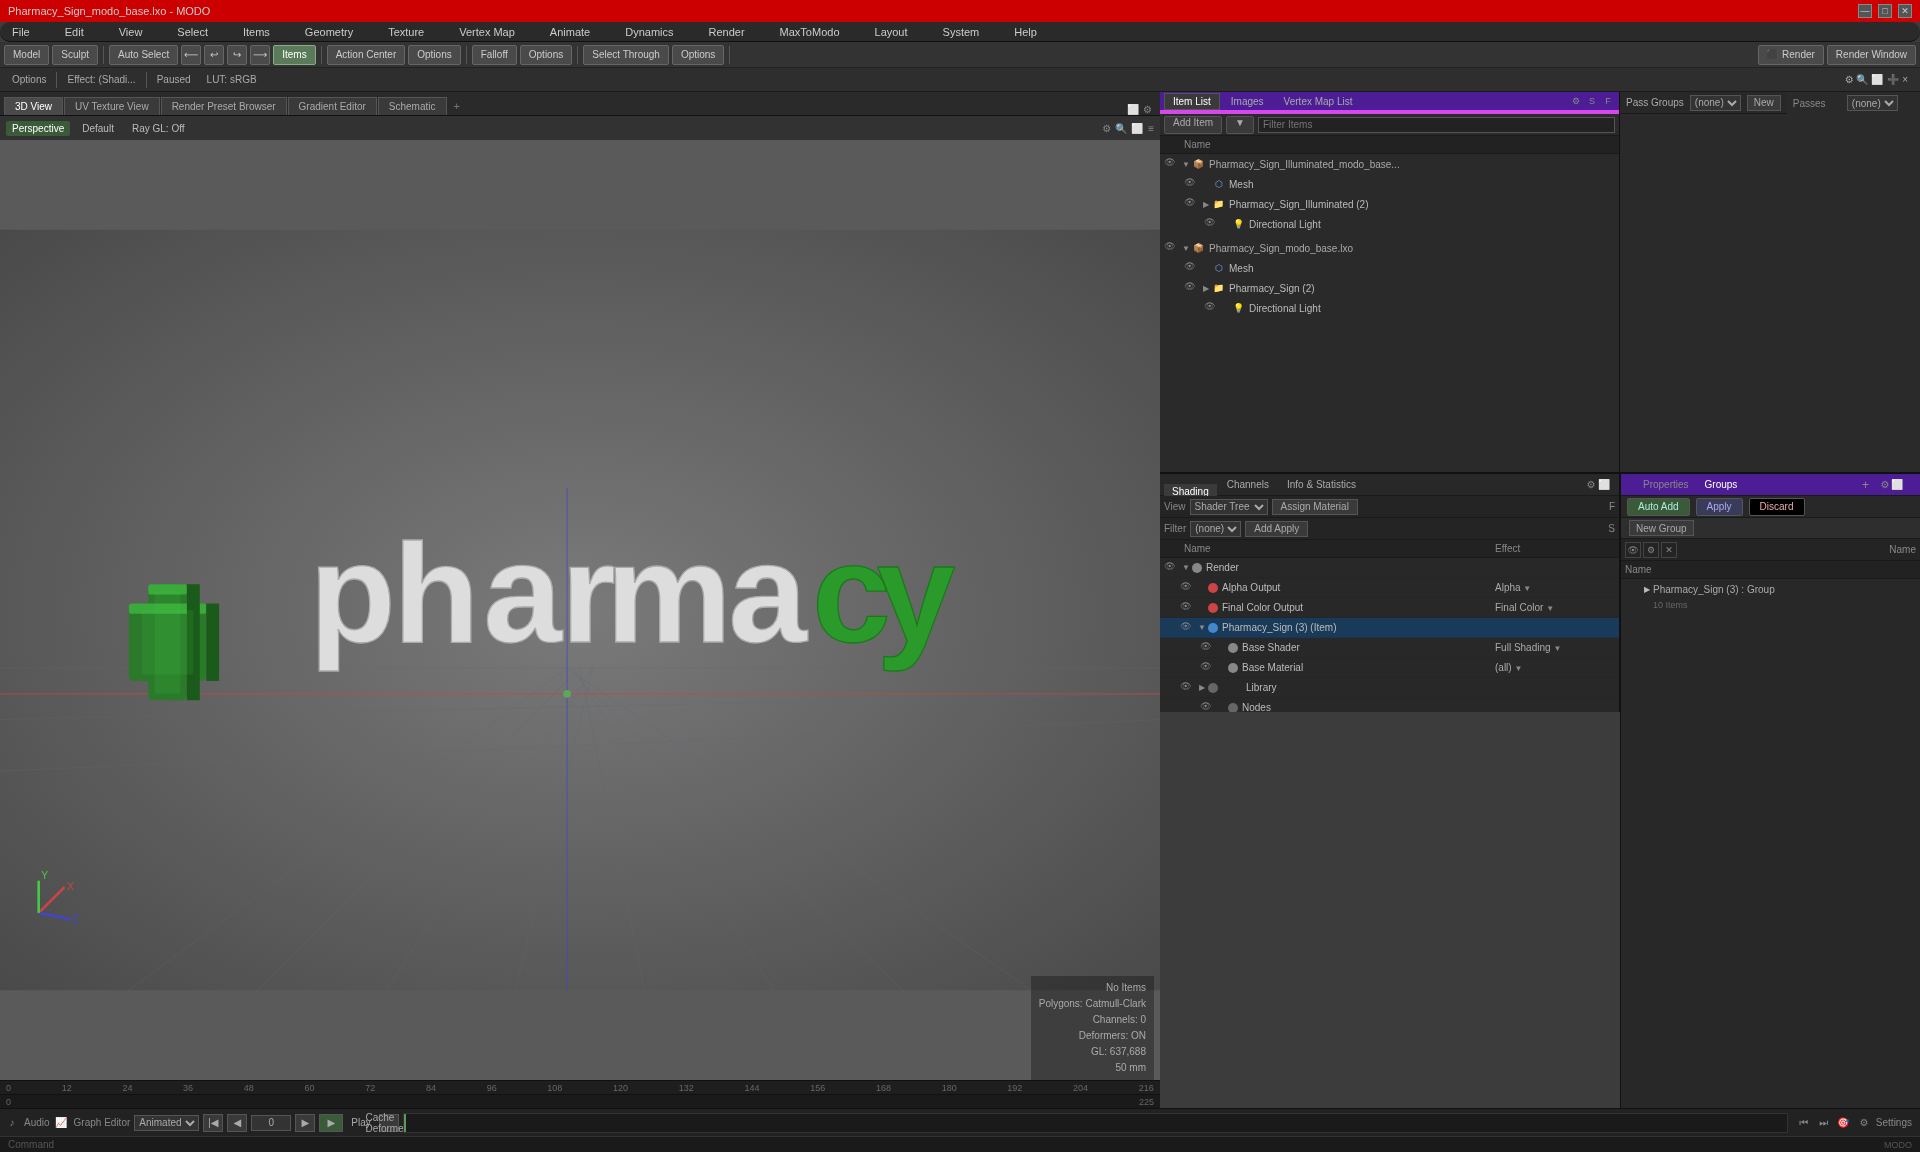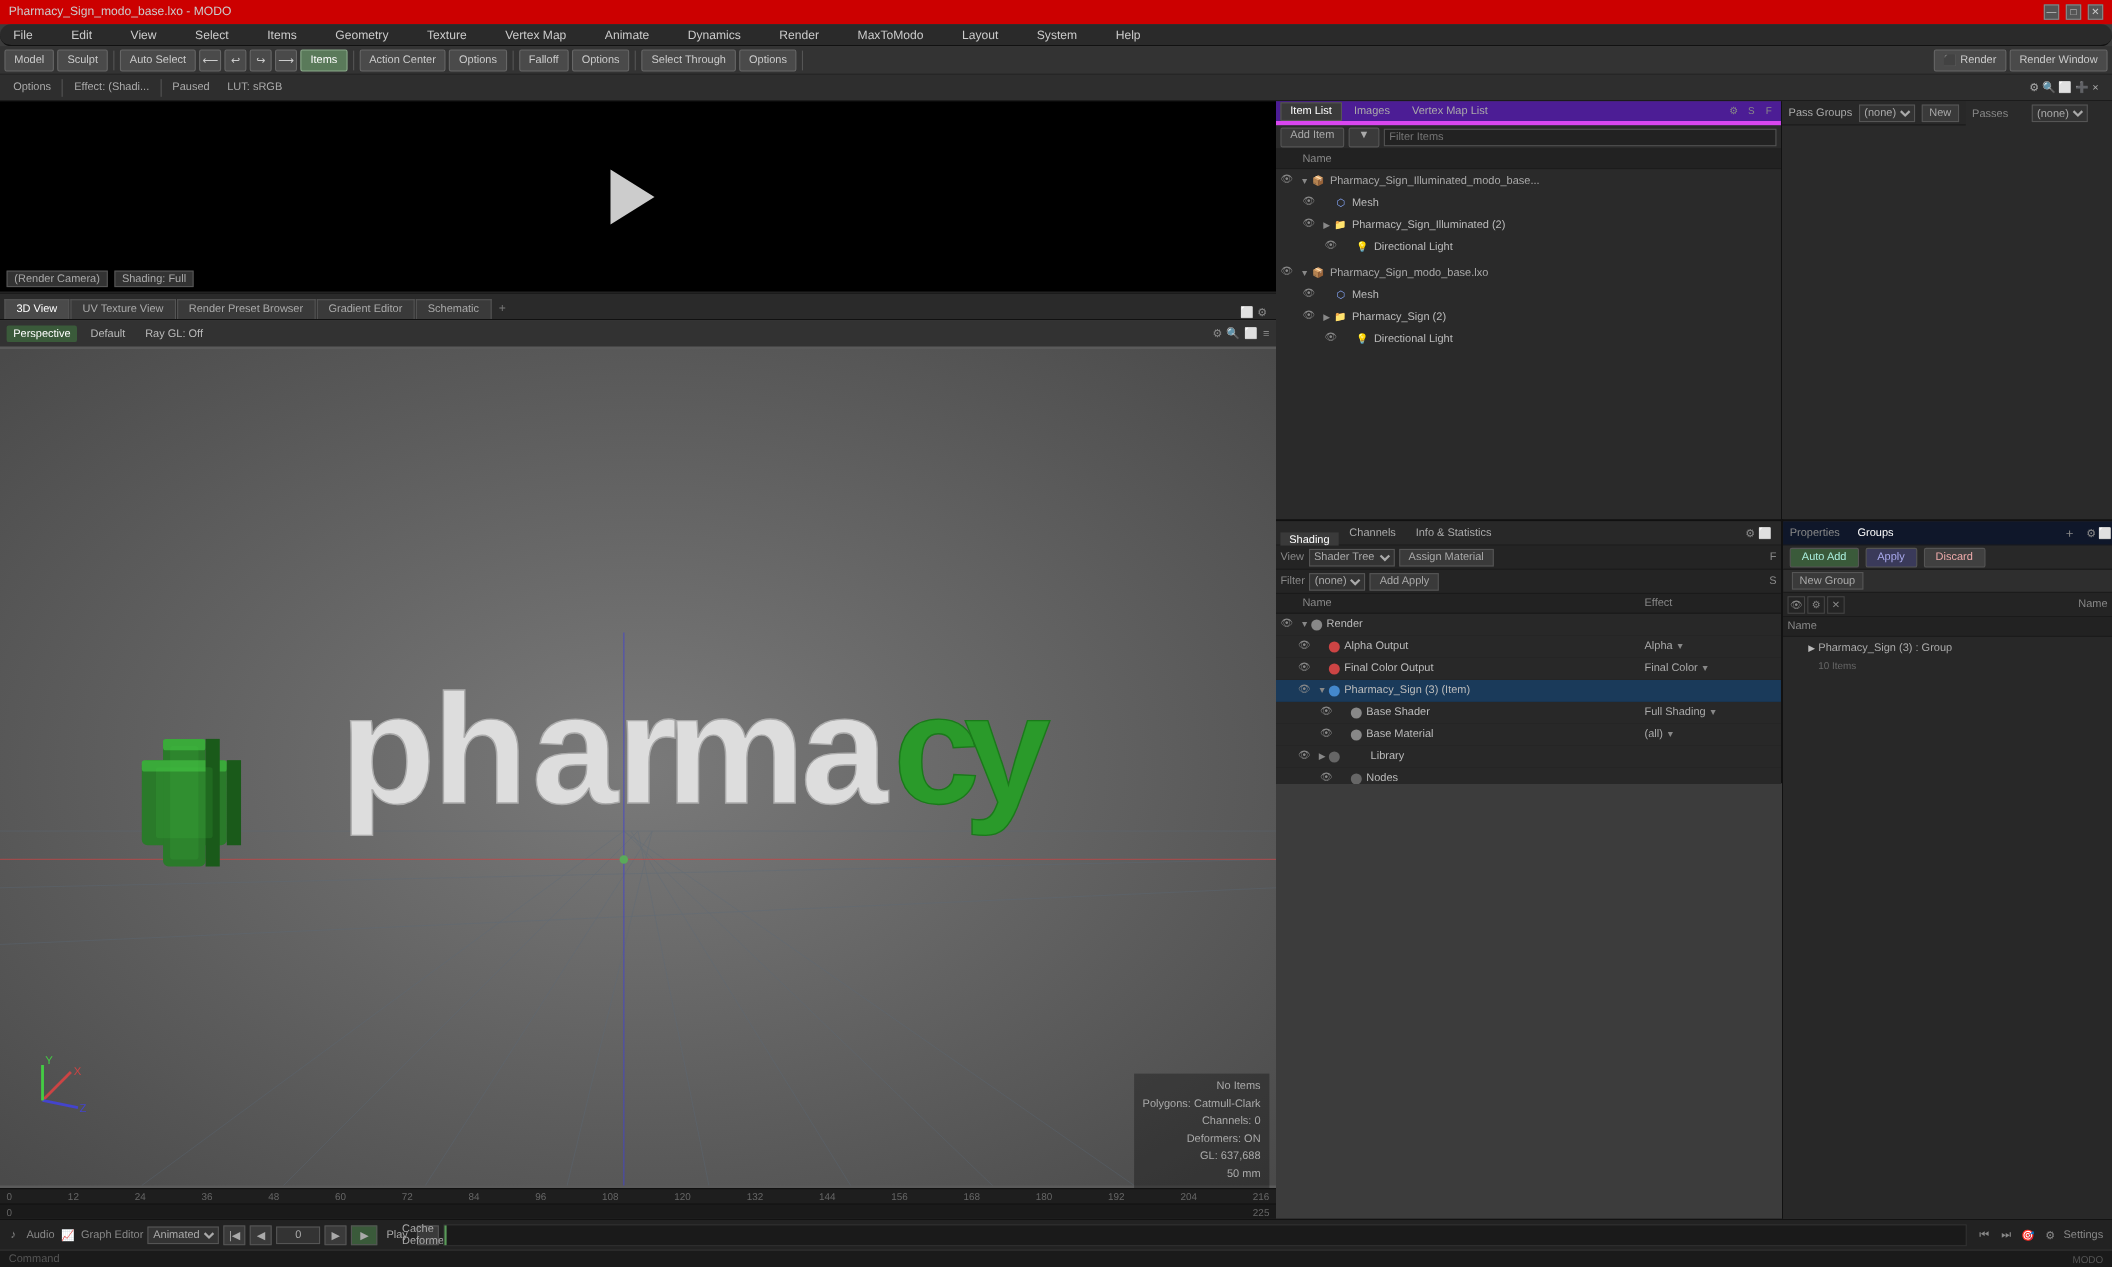--- a/index.html
+++ b/index.html
@@ -89,40 +89,40 @@
     .sp-col-effect { width: 120px; }
     .sp-row { display: flex; align-items: center; height: 20px; padding: 0 4px; font-size: 10px; color: #bbb; cursor: pointer; border-bottom: 1px solid #1a1a1a22; }
     .sp-row.selected { background: #1a3a5a; }
     .sp-arrow { width: 12px; height: 12px; display: inline-flex; align-items: center; justify-content: center; font-size: 8px; color: #888; }
     .sp-dot { width: 10px; height: 10px; border-radius: 50%; margin-right: 4px; }
     .sp-effect { width: 120px; font-size: 10px; color: #aaa; }
     .sp-dropdown-arrow { font-size: 8px; color: #888; }
 
     
     #groups-panel { width: 300px; background: #2e2e2e; border-left: 1px solid #111; display: flex; flex-direction: column; }
-    #gp-header { height: 22px; display: flex; align-items: center; padding: 0 0; gap: 4px; background: #0f172a; border-bottom: 1px solid #1a1a1a; }
+    #gp-header { height: 22px; display: flex; align-items: center; padding: 0 16px; gap: 4px; background: #4c1d95; border-bottom: 1px solid #1a1a1a; }
     .gp-tab { font-size: 10px; color: #888; cursor: pointer; padding: 2px 6px; }
     .gp-tab.active { color: #fff; }
     .gp-add-btn { margin-left: auto; width: 14px; height: 14px; font-size: 12px; color: #888; cursor: pointer; display: flex; align-items: center; justify-content: center; }
     #gp-toolbar { height: 22px; display: flex; align-items: center; padding: 0 4px; gap: 2px; background: #242424; border-bottom: 1px solid #1a1a1a; }
     .gp-tb-icon { width: 16px; height: 16px; font-size: 9px; color: #888; cursor: pointer; display: flex; align-items: center; justify-content: center; border: 1px solid #444; }
     #gp-header2 { height: 18px; background: #222; display: flex; align-items: center; padding: 0 4px; border-bottom: 1px solid #1a1a1a; }
     .gp-col-name { font-size: 10px; color: #888; flex: 1; }
     #gp-tree { flex: 1; overflow-y: auto; background: #282828; }
     .gp-row { display: flex; align-items: center; height: 20px; padding: 0 4px; font-size: 10px; color: #bbb; }
     .gp-indent { display: inline-block; width: 16px; }
     .gp-arrow { width: 12px; height: 12px; display: inline-flex; align-items: center; justify-content: center; font-size: 8px; }
     .gp-new-group-btn { height: 16px; padding: 0 6px; background: #3a3a3a; border: 1px solid #555; color: #aaa; font-size: 10px; cursor: pointer; margin-left: 4px; }
 
     
     #aa-bar { height: 22px; background: #282828; display: flex; align-items: center; padding: 0 6px; gap: 6px; border-bottom: 1px solid #1a1a1a; }
     .aa-btn { height: 18px; padding: 0 10px; border: 1px solid #555; font-size: 10px; cursor: pointer; border-radius: 2px; }
     .aa-btn.auto { background: #3a5a3a; color: #aed; }
     .aa-btn.apply { background: #3a3a5a; color: #aae; }
-    .aa-btn.discard { background: #404040; color: #eaa; }
+    .aa-btn.discard { background: #000000; color: #eaa; }
 
     
     #timeline { height: 28px; background: #222; border-top: 1px solid #111; display: flex; align-items: center; padding: 0 4px; gap: 4px; }
     .tl-icon { width: 16px; height: 16px; font-size: 10px; color: #888; cursor: pointer; display: flex; align-items: center; justify-content: center; }
     #tl-input { width: 40px; height: 16px; background: #333; border: 1px solid #555; color: #aaa; text-align: center; font-size: 10px; }
     .tl-play-btn { width: 20px; height: 18px; background: #3a3a3a; border: 1px solid #555; color: #aaa; font-size: 10px; cursor: pointer; display: flex; align-items: center; justify-content: center; }
     #tl-track { flex: 1; height: 20px; background: #1a1a1a; border: 1px solid #333; position: relative; }
     .tl-marker { position: absolute; top: 0; bottom: 0; width: 2px; background: #5a9a5a; }
 
     
@@ -240,29 +240,20 @@
   <span class="tb2-item">LUT: sRGB</span>
   <span style="margin-left:auto; display:flex; gap:8px; align-items:center;">
     <span class="tb2-item">⚙ 🔍 ⬜ ➕ ×</span>
   </span>
 </div>
 
 <div id="content-row" style="display:flex; width:100%; height:calc(1152px - 22px - 20px - 26px - 24px - 28px - 16px);">
 
   <div id="left-col">
 
-    <div id="preview-section" style="height:175px; background:#000; position:relative; border-bottom:2px solid #222;">
-      <div style="position:absolute;top:0;left:0;right:0;bottom:0;display:flex;align-items:center;justify-content:center;">
-        <div id="play-btn"></div>
-      </div>
-      <div style="position:absolute;bottom:4px;left:6px;display:flex;gap:6px;font-size:10px;">
-        <span class="prev-ctrl">(Render Camera)</span>
-        <span class="prev-ctrl">Shading: Full</span>
-      </div>
-    </div>
 
     <div id="view-tabs">
       <div class="view-tab active">3D View</div>
       <div class="view-tab">UV Texture View</div>
       <div class="view-tab">Render Preset Browser</div>
       <div class="view-tab">Gradient Editor</div>
       <div class="view-tab">Schematic</div>
       <div class="view-tab-add">+</div>
       <div style="margin-left:auto;display:flex;gap:3px;align-items:center;padding:0 4px;">
         <span style="font-size:10px;color:#888;cursor:pointer;">⬜</span>

